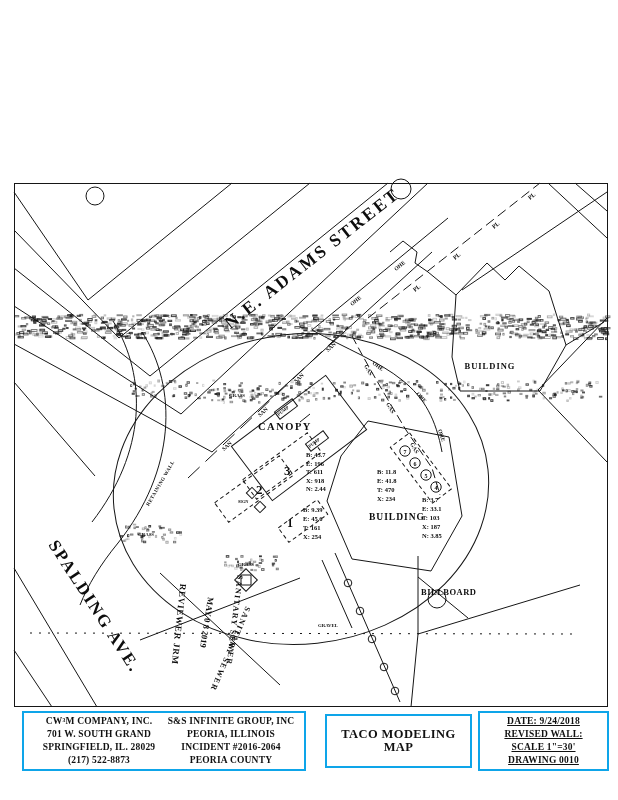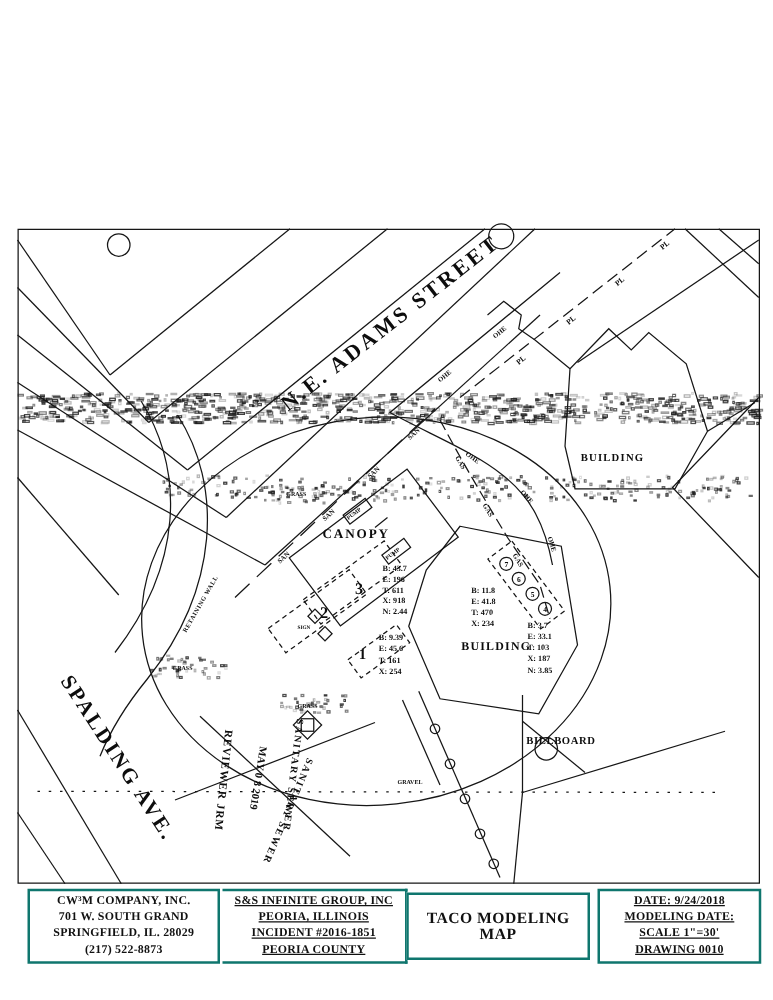--- a/index.html
+++ b/index.html
@@ -2,21 +2,21 @@
 <html><head>
 <meta charset="utf-8">
 <style>
   html,body{margin:0;padding:0;background:#fff;}
   .page{position:relative;width:618px;height:800px;background:#ffffff;overflow:hidden;
         font-family:"Liberation Serif",serif;color:#111;}
   svg{position:absolute;left:0;top:0;}
   svg line,svg path,svg rect,svg ellipse,svg circle,svg polyline,svg polygon{
      stroke:#161616;fill:none;stroke-width:1;}
   svg text{fill:#0d0d0d;font-family:"Liberation Serif",serif;font-weight:bold;stroke:none;}
-  .tb-box{position:absolute;top:711px;height:56px;border:2px solid #0f766e;background:#fff;
+  .tb-box{position:absolute;top:711px;height:56px;border:2px solid #0ea5e9;background:#fff;
           display:flex;flex-direction:column;justify-content:center;text-align:center;
           font-weight:bold;font-size:9.5px;line-height:12.8px;letter-spacing:.2px;}
   .tb-title{top:714px;height:50px;font-size:12.5px;letter-spacing:.4px;justify-content:center;}
   .tb-title span{display:block;}
 </style>
 </head>
 <body>
 
 <div class="page">
 
@@ -1443,30 +1443,30 @@
       </g>
 </svg>
 
 <div>
   <div class="tb-box" style="left:22px;width:150px;">
         <div>CW³M COMPANY, INC.</div>
         <div>701 W. SOUTH GRAND</div>
         <div>SPRINGFIELD, IL. 28029</div>
         <div>(217) 522-8873</div>
       </div>
-  <div class="tb-box" style="left:178px;width:146px;border-left:none;text-decoration:underline;">
+  <div class="tb-box" style="left:158px;width:146px;border-left:none;">
         <div>S&amp;S INFINITE GROUP, INC</div>
         <div>PEORIA, ILLINOIS</div>
-        <div>INCIDENT #2016-1851</div>
+        <div>INCIDENT #2016-2064</div>
         <div>PEORIA COUNTY</div>
       </div>
   <div class="tb-box tb-title" style="left:325px;width:143px;">
     <span>TACO MODELING MAP</span>
   </div>
   <div class="tb-box" style="left:478px;width:127px;text-decoration:underline;">
         <div>DATE: 9/24/2018</div>
-        <div>MODELING DATE:</div>
+        <div>REVISED WALL:</div>
         <div>SCALE 1"=30'</div>
         <div>DRAWING 0010</div>
       </div>
 </div>
 
 </div>
 
 </body></html>

